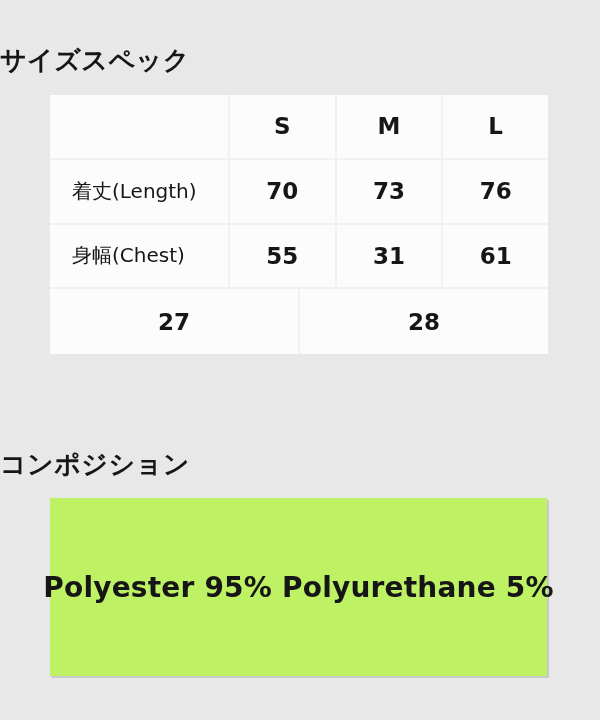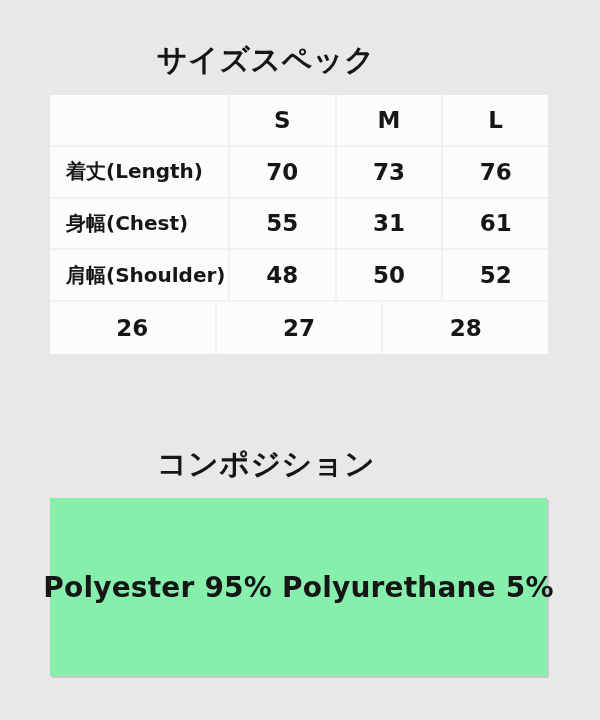--- a/index.html
+++ b/index.html
@@ -7,22 +7,22 @@
     width:600px;height:720px;
     background:#e8e8e8;
     font-family:"DejaVu Sans","Liberation Sans",sans-serif;
     color:#161616;
     -webkit-font-smoothing:antialiased;
   }
   .stage{position:relative;width:600px;height:720px;overflow:hidden;}
 
   .section-title{
     position:absolute;left:0;width:532px;
-    text-align:center;
-    font-size:30px;font-weight:700;
+    text-align:left;
+    font-size:26px;font-weight:700;
     letter-spacing:0.5px;
     line-height:28px;
   }
   #title-spec{top:46px;}
   #title-comp{top:450px;}
 
   
   .spec-table{
     position:absolute;left:50px;top:95px;
     width:498px;height:259px;
@@ -33,35 +33,35 @@
     background:#fcfcfc;
     border-right:2px solid #f1f1f1;
     border-bottom:2px solid #f1f1f1;
     display:flex;align-items:center;
     box-sizing:border-box;
   }
   .cell:last-child{border-right:none;}
   .trow:last-child .cell{border-bottom:none;}
   .cell.label{
     width:180px;flex:none;
-    padding-left:16px;
-    font-size:20px;font-weight:700;
+    padding-left:22px;
+    font-size:20px;font-weight:400;
     justify-content:flex-start;
   }
   .cell.val{
     flex:1;
     justify-content:center;
     font-size:23px;font-weight:700;
   }
 
   
   .comp-box{
     position:absolute;left:50px;top:498px;
     width:497px;height:178px;
-    background:#86efac;
+    background:#bef264;
     box-shadow:2px 2px 0 #c9c9c9, 1px 1px 0 #d9d9d9;
     display:flex;align-items:center;justify-content:center;
   }
   .comp-text{
     font-size:28px;font-weight:600;
     letter-spacing:0.2px;
     white-space:nowrap;
   }
 </style>
 </head>
@@ -86,29 +86,22 @@
       <div class="cell val">76</div>
     </div>
 
     <div class="trow">
       <div class="cell label">身幅(Chest)</div>
       <div class="cell val">55</div>
       <div class="cell val">31</div>
       <div class="cell val">61</div>
     </div>
 
-    <div class="trow">
-      <div class="cell label">肩幅(Shoulder)</div>
-      <div class="cell val">48</div>
-      <div class="cell val">50</div>
-      <div class="cell val">52</div>
-    </div>
 
     <div class="trow">
-      <div class="cell val">26</div>
       <div class="cell val">27</div>
       <div class="cell val">28</div>
     </div>
   </div>
 
   <div class="section-title" id="title-comp">コンポジション</div>
 
   <div class="comp-box">
     <div class="comp-text">Polyester 95% Polyurethane 5%</div>
   </div>

